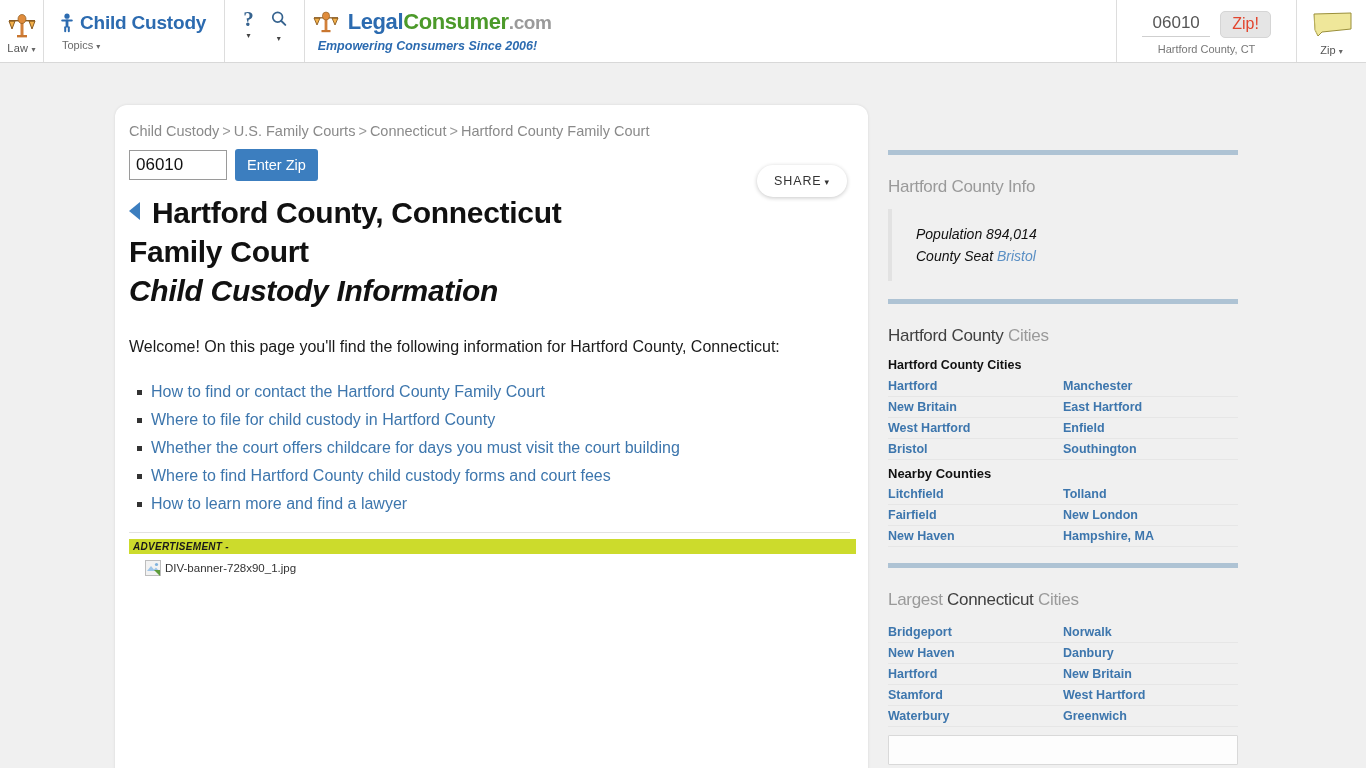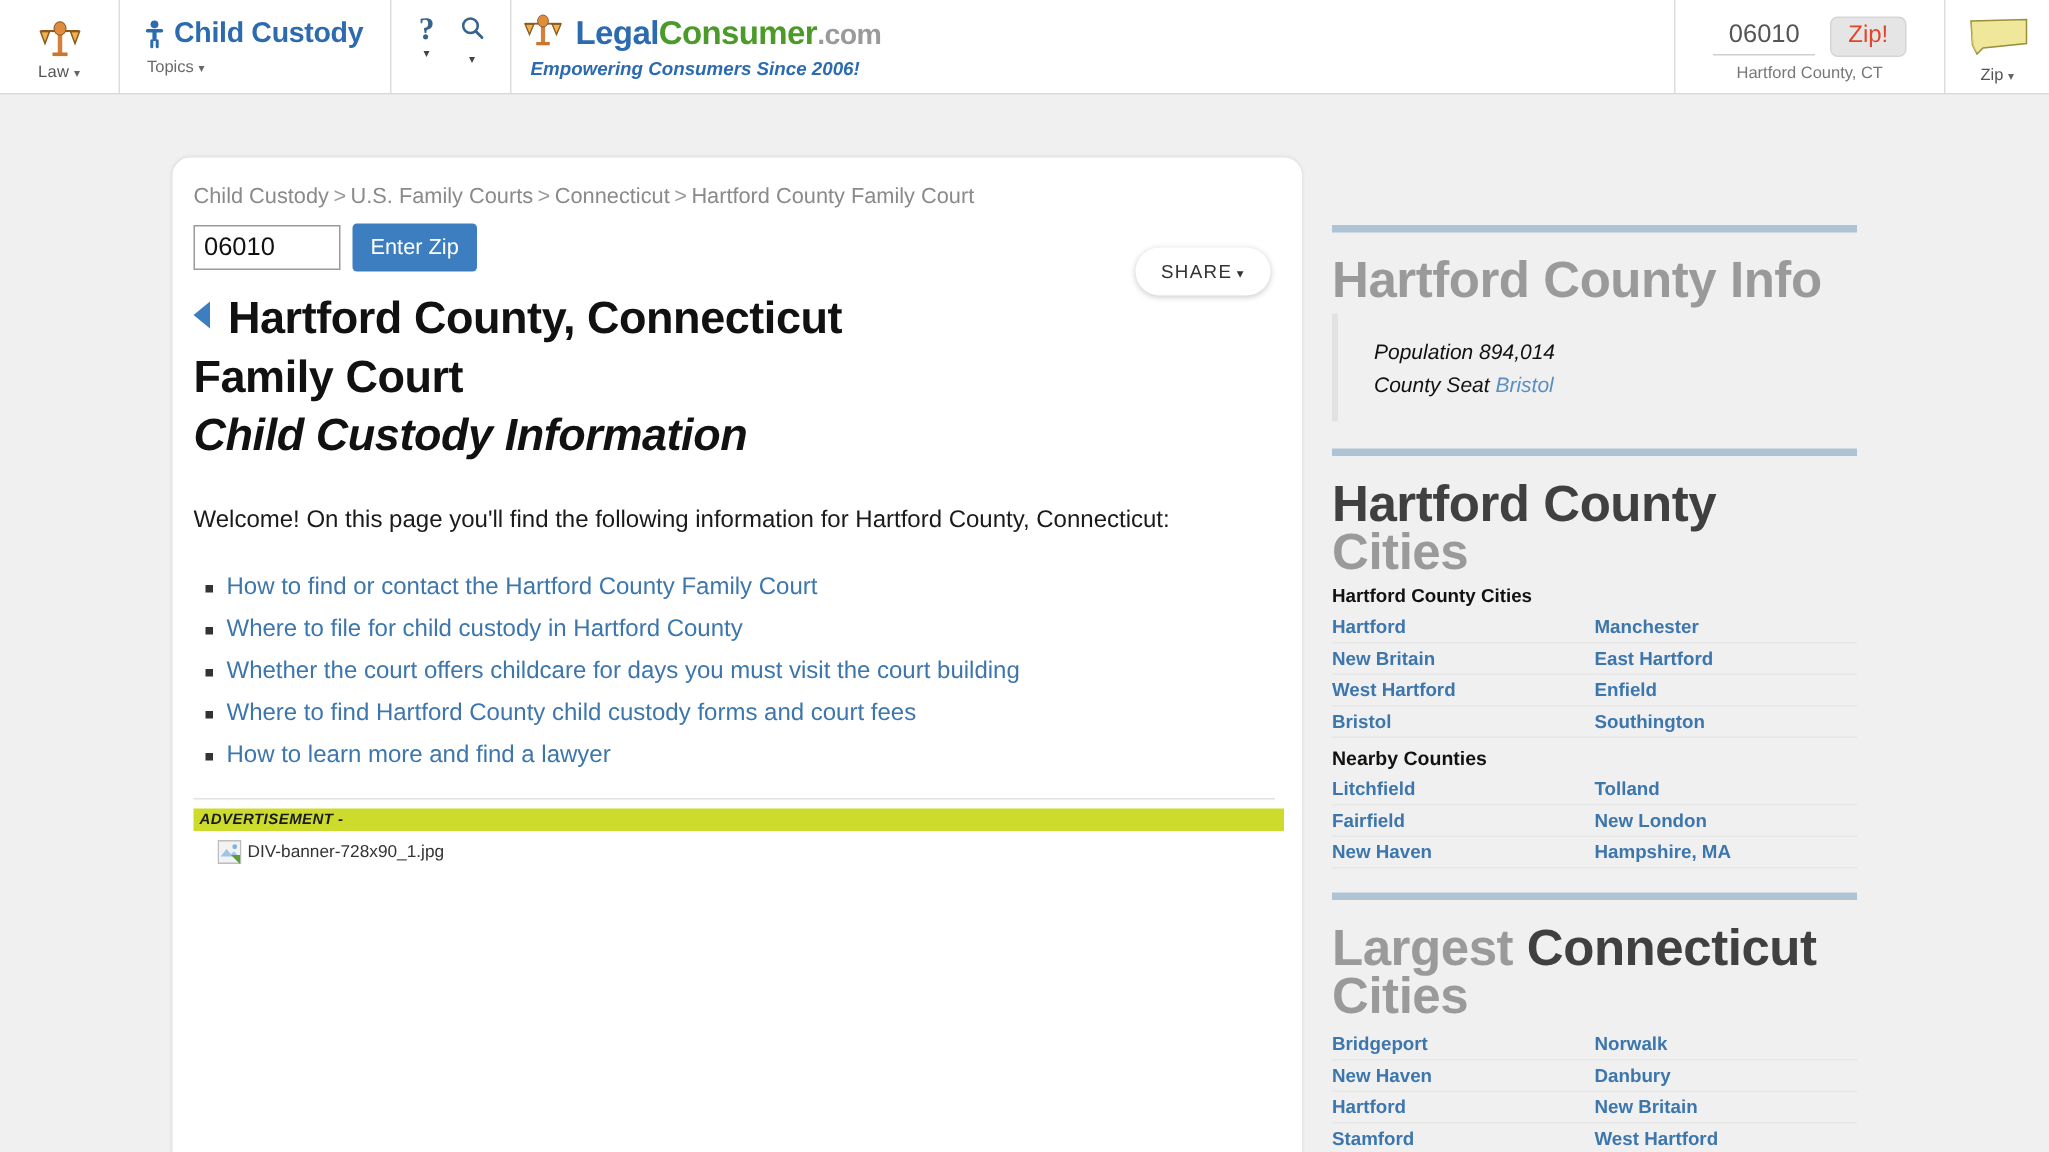--- a/index.html
+++ b/index.html
@@ -21,21 +21,21 @@
     display: flex; align-items: stretch;
   }
   .nav-cell {
     display: flex; flex-direction: column;
     justify-content: center;
     padding: 0 14px;
     position: relative;
   }
   .nav-div { border-right: 1px solid #dddddd; }
 
-  .law-cell { width: 80px; align-items: center; padding: 0; }
+  .law-cell { width: 44px; align-items: center; padding: 0; }
   .law-icon { width: 34px; height: 26px; margin-top: 4px; }
   .law-label {
     font-size: 11px; color: #555; margin-top: 3px;
     letter-spacing: .2px;
   }
   .caret { font-size: 8px; color: #666; }
 
   .practice-cell { padding-left: 16px; padding-right: 18px; }
   .practice-title {
     font-size: 19px; font-weight: bold; color: #2c6bb0;
@@ -50,21 +50,21 @@
   .icon-cell { flex-direction: row; align-items: flex-start; gap: 16px; padding: 0 16px 0 18px; }
   .icon-stack {
     display: flex; flex-direction: column; align-items: center;
     margin-top: 9px;
   }
   .qmark { font-size: 21px; color: #36638f; font-weight: bold; line-height: 20px; font-family: "Liberation Serif", serif;}
   .searchglyph { margin-top: 1px; }
   .mini-caret { font-size: 8px; color: #444; margin-top: 4px; line-height: 6px; }
 
   .brand-cell { padding-left: 6px; }
-  .brand-row { display: flex; align-items: flex-start; gap: 7px; }
+  .brand-row { display: flex; align-items: center; gap: 7px; }
   .brand-scales { width: 30px; height: 23px; }
   .brand-text { font-size: 22px; font-weight: bold; letter-spacing: -0.4px; }
   .brand-legal { color: #2c6bb0; }
   .brand-consumer { color: #4c9a2a; }
   .brand-com { color: #9a9a9a; font-weight: bold; font-size: 19px; }
   .brand-tag {
     font-size: 12.5px; font-style: italic; font-weight: bold;
     color: #2c6bb0; margin-top: 4px; margin-left: 7px;
   }
 
@@ -166,21 +166,21 @@
   .adimg-row { display: flex; align-items: center; gap: 4px; margin: 6px 0 0 16px; }
   .broken-img { width: 16px; height: 16px; }
   .adimg-label { font-size: 11.5px; color: #333; }
 
   
   .sidebar {
     position: absolute; left: 888px; top: 150px; width: 350px;
   }
   .sb-rule { height: 5px; background: #aec3d4; margin-bottom: 6px; }
   .sb-h2 {
-    font-size: 34px; font-weight: bold; line-height: 32px;
+    font-size: 17px; font-weight: normal; line-height: 32px;
     margin: 16px 0 6px 0; letter-spacing: -0.3px;
   }
   .g { color: #9a9a9a; }
   .b { color: #404040; }
 
   .info-block {
     border-left: 4px solid #e2e2e2;
     padding: 14px 0 14px 24px;
     margin-bottom: 18px;
   }

